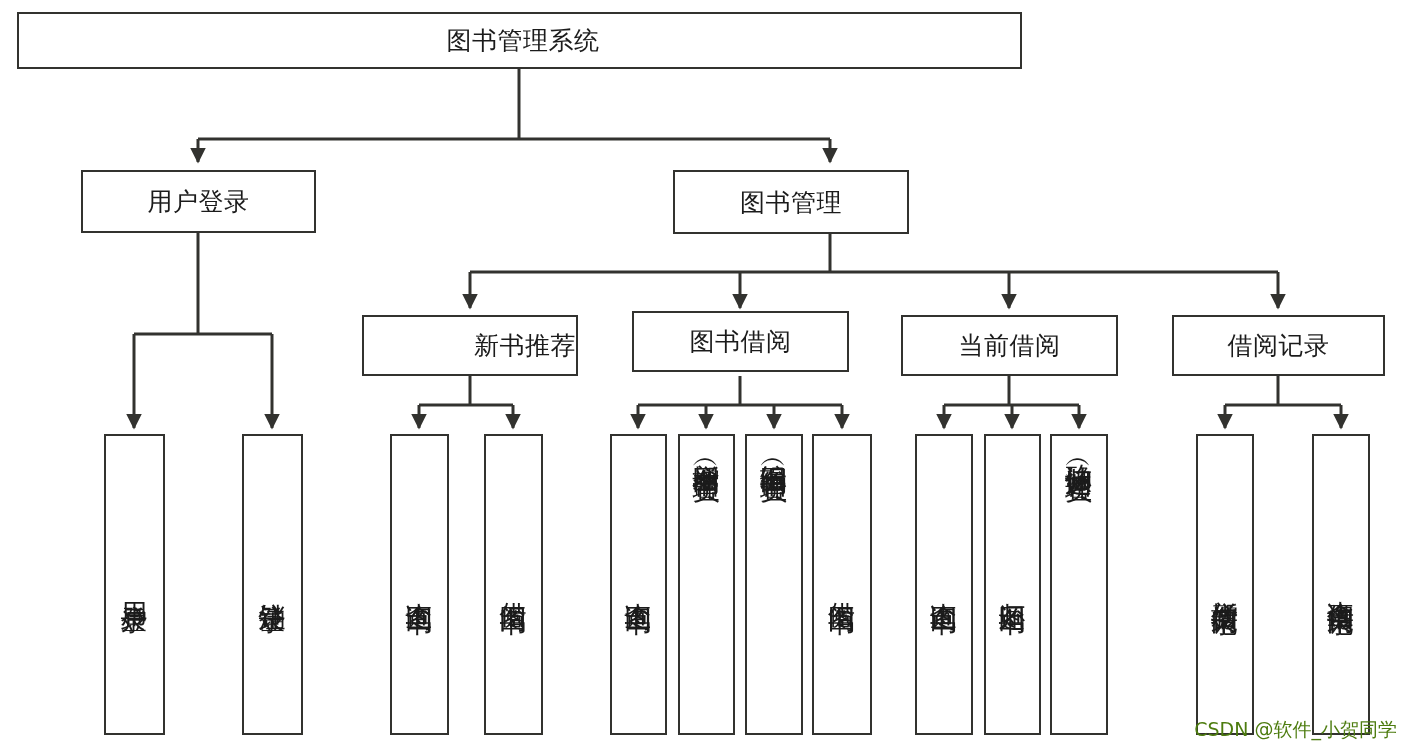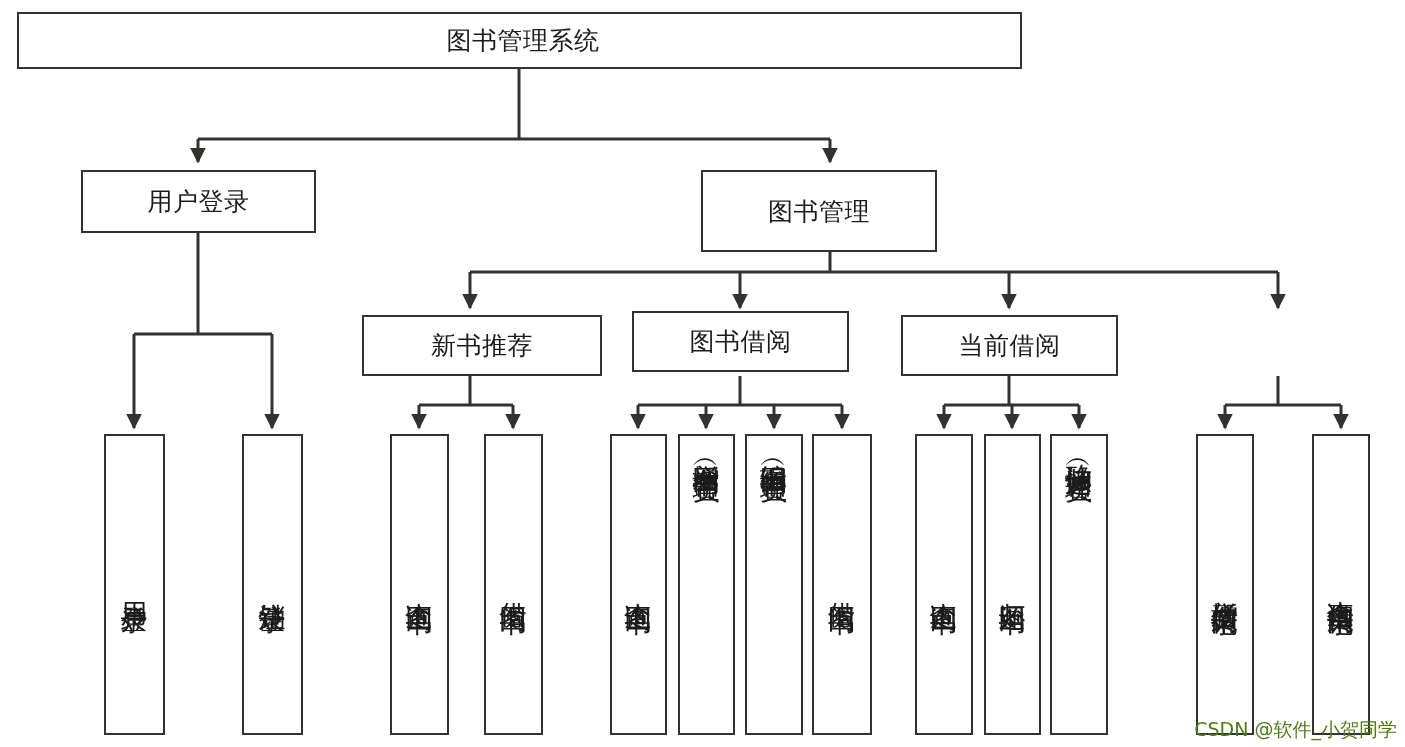--- a/index.html
+++ b/index.html
@@ -136,33 +136,36 @@
     </g>
   </svg>
 
   <div class="node horiz root" style="left:17px; top:12px; width:1005px; height:57px;">
     <span class="label">图书管理系统</span>
   </div>
 
   <div class="node horiz" style="left:81px; top:170px; width:235px; height:63px;">
     <span class="label">用户登录</span>
   </div>
-  <div class="node horiz" style="left:701px; top:170px; width:236px; height:82px;">
+  <div class="node horiz" style="left:673px; top:170px; width:236px; height:64px;">
     <span class="label">图书管理</span>
   </div>
 
-  <div class="node horiz" style="left:362px; top:315px; width:240px; height:61px;">
+  <div class="node horiz" style="left:362px; top:315px; width:216px; height:61px;justify-content:flex-end;">
     <span class="label">新书推荐</span>
   </div>
   <div class="node horiz" style="left:632px; top:311px; width:217px; height:61px;">
     <span class="label">图书借阅</span>
   </div>
   <div class="node horiz" style="left:901px; top:315px; width:217px; height:61px;">
     <span class="label">当前借阅</span>
   </div>
+  <div class="node horiz" style="left:1172px; top:315px; width:213px; height:61px;">
+    <span class="label">借阅记录</span>
+  </div>
 
   <div class="node vert centered" style="left:104px; top:434px; width:61px; height:301px;">
     <span class="label">用户登录</span>
   </div>
   <div class="node vert centered" style="left:242px; top:434px; width:61px; height:301px;">
     <span class="label">注销登录</span>
   </div>
 
   <div class="node vert centered" style="left:390px; top:434px; width:59px; height:301px;">
     <span class="label">查询图书</span>

